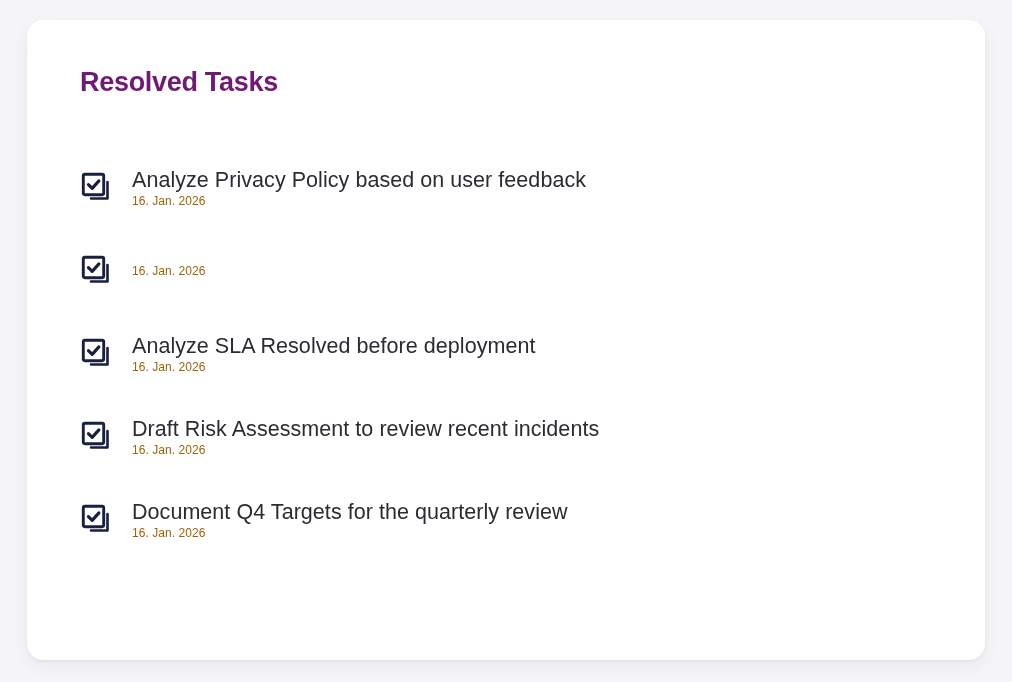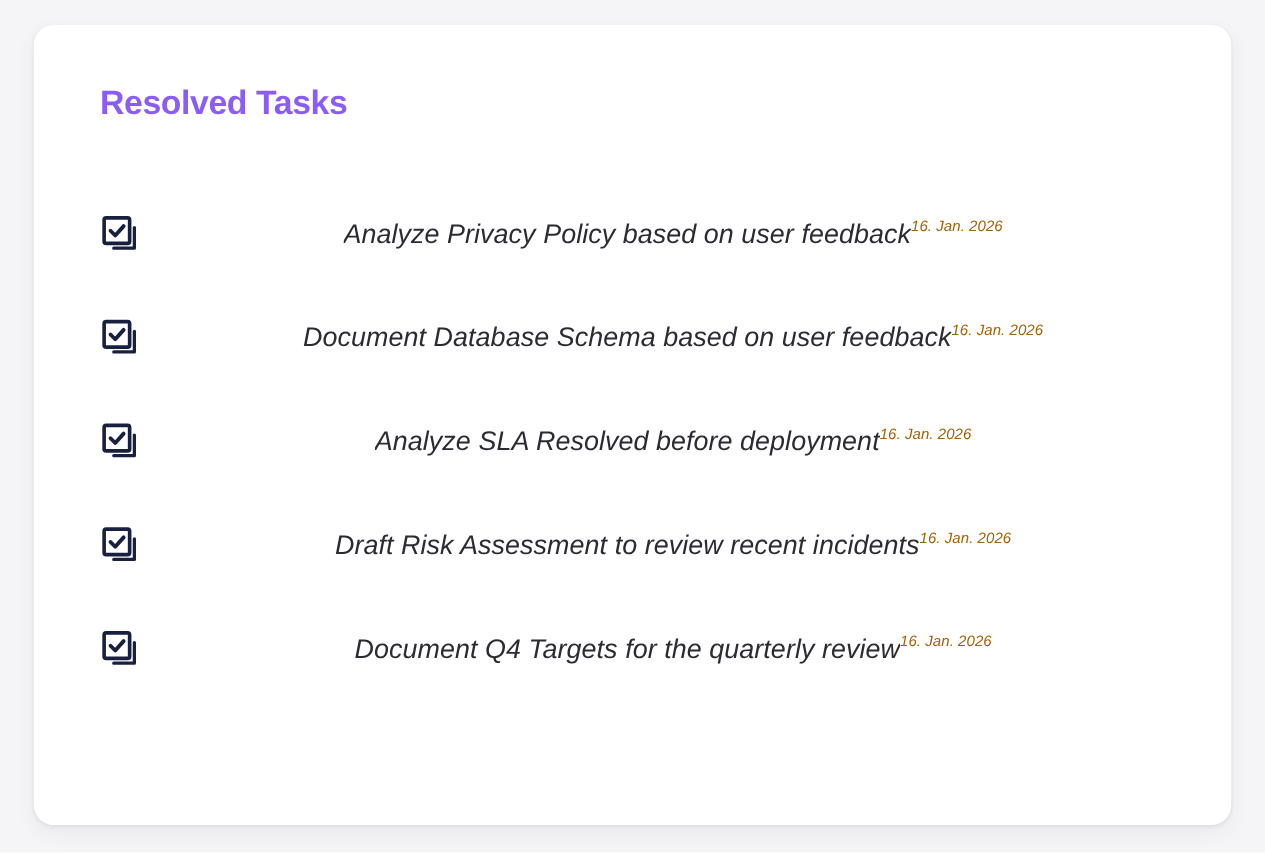--- a/index.html
+++ b/index.html
@@ -38,21 +38,21 @@
   }
 
   .card-title {
     position: absolute;
     left: 53px;
     top: 46px;
     margin: 0;
     font-size: 27px;
     font-weight: bold;
     letter-spacing: -0.3px;
-    color: #8b5cf6;
+    color: #701a75;
     line-height: 1.2;
     white-space: nowrap;
     text-align: right;
   }
 
   .task-list {
     position: absolute;
     left: 53px;
     top: 134px;
     right: 40px;
@@ -82,23 +82,22 @@
   .task-icon svg {
     display: block;
     width: 34px;
     height: 34px;
   }
 
   .task-text {
     flex: 1 1 auto;
     min-width: 0;
     display: flex;
-    flex-direction: row;
+    flex-direction: column;
     justify-content: center;
-    font-style: italic;
   }
 
   .task-name {
     font-size: 21.5px;
     font-weight: normal;
     color: #2b2b33;
     line-height: 1.28;
     letter-spacing: 0.05px;
     white-space: nowrap;
     overflow: hidden;
@@ -141,21 +140,20 @@
 
       <li class="task-row">
         <span class="task-icon">
           <svg viewBox="0 0 34 34" fill="none" xmlns="http://www.w3.org/2000/svg" aria-hidden="true">
             <path d="M11 27.5 H27.5 V11" stroke="currentColor" stroke-width="2.6" stroke-linecap="round" stroke-linejoin="round" fill="none"></path>
             <rect x="3.3" y="3.3" width="20.4" height="20.4" rx="1.6" stroke="currentColor" stroke-width="2.9" fill="#ffffff"></rect>
             <path d="M8.4 13.6 L12.2 17.4 L18.9 9.9" stroke="currentColor" stroke-width="3.1" stroke-linecap="round" stroke-linejoin="round" fill="none"></path>
           </svg>
         </span>
         <span class="task-text">
-          <span class="task-name">Document Database Schema based on user feedback</span>
           <span class="task-date">16. Jan. 2026</span>
         </span>
       </li>
 
       <li class="task-row">
         <span class="task-icon">
           <svg viewBox="0 0 34 34" fill="none" xmlns="http://www.w3.org/2000/svg" aria-hidden="true">
             <path d="M11 27.5 H27.5 V11" stroke="currentColor" stroke-width="2.6" stroke-linecap="round" stroke-linejoin="round" fill="none"></path>
             <rect x="3.3" y="3.3" width="20.4" height="20.4" rx="1.6" stroke="currentColor" stroke-width="2.9" fill="#ffffff"></rect>
             <path d="M8.4 13.6 L12.2 17.4 L18.9 9.9" stroke="currentColor" stroke-width="3.1" stroke-linecap="round" stroke-linejoin="round" fill="none"></path>

